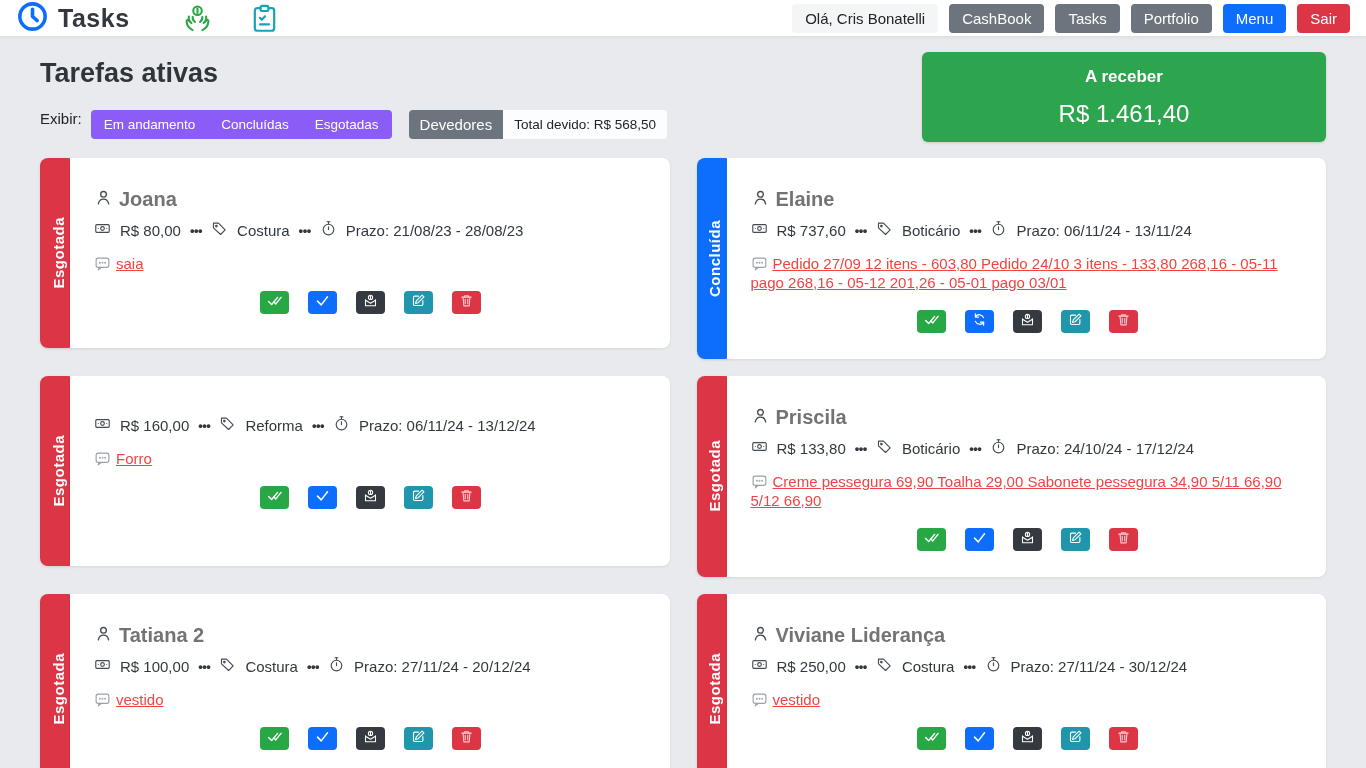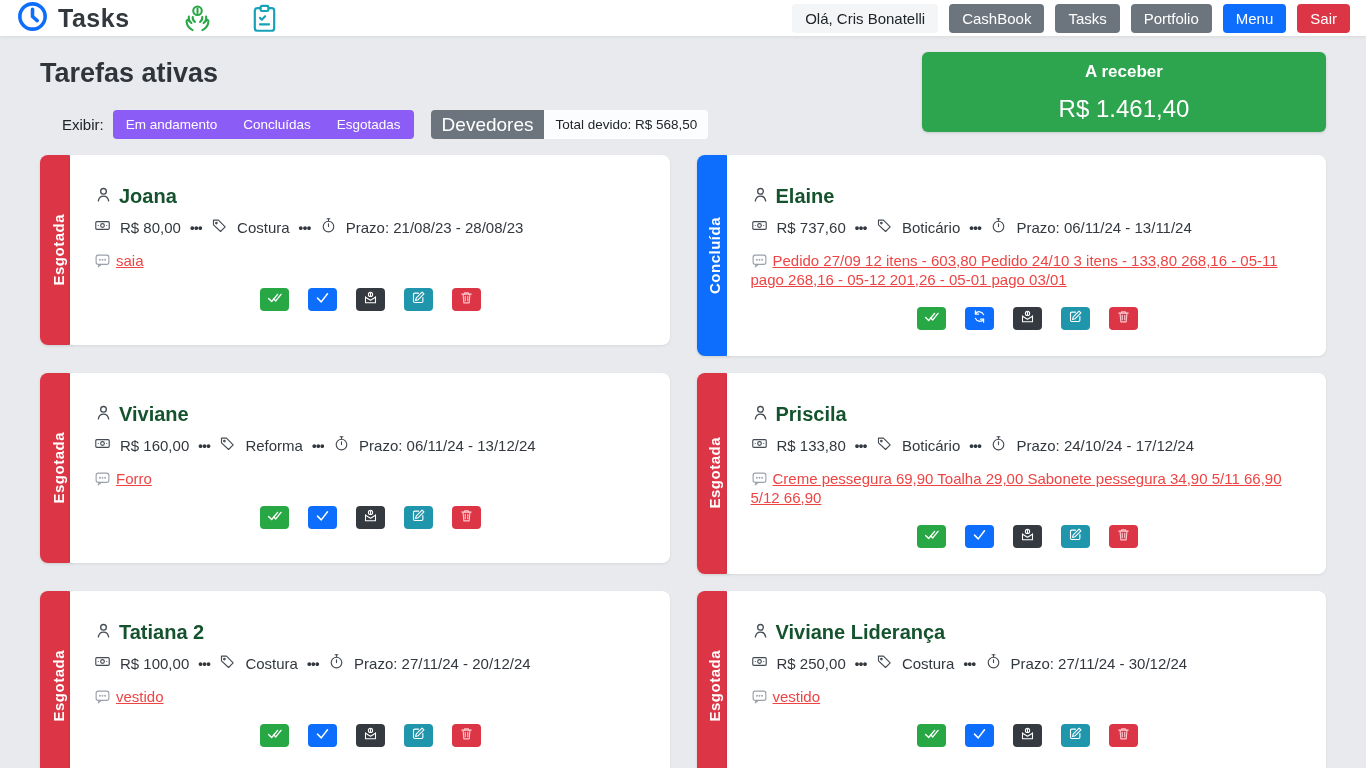--- a/index.html
+++ b/index.html
@@ -27,35 +27,35 @@
   }
   .chip.greeting { background: #f4f5f7; color: #212529; font-weight: 400; cursor: default; }
   .chip.gray { background: #6c757d; color: #fff; }
   .chip.blue { background: #0d6efd; color: #fff; }
   .chip.red  { background: #dc3545; color: #fff; }
 
   
   .main { padding: 12px 40px 0; }
   .top-row { display: flex; justify-content: space-between; align-items: flex-start; }
   .page-title { font-size: 27px; font-weight: 700; color: #2f353b; margin-top: 10px; }
-  .filters-row { display: flex; align-items: center; margin-top: 21px; margin-left: 22px; }
+  .filters-row { display: flex; margin-top: 21px; }
   .filters-label { font-size: 15px; color: #212529; margin-right: 9px; }
   .seg-group { display: flex; background: #8b5cf6; border-radius: 4px; overflow: hidden; }
   .seg-btn {
     background: transparent; border: none; color: #fff; font-size: 13.5px;
     padding: 7px 13px; cursor: pointer; font-family: "Liberation Sans", sans-serif;
   }
   .debt-group { display: flex; margin-left: 17px; border-radius: 4px; overflow: hidden; }
   .debt-btn {
-    background: #6c757d; border: none; color: #fff; font-size: 19px;
+    background: #6c757d; border: none; color: #fff; font-size: 15px;
     padding: 0 11px; cursor: pointer; font-family: "Liberation Sans", sans-serif;
   }
   .debt-total { background: #fcfdfe; color: #212529; font-size: 13.5px; padding: 7px 11px; display: flex; align-items: center; }
   .receivable {
-    width: 404px; height: 80px; border-radius: 6px; background: #2da44e; color: #fff;
+    width: 404px; height: 90px; border-radius: 6px; background: #2da44e; color: #fff;
     display: flex; flex-direction: column; align-items: center; justify-content: center;
     margin-top: 4px; box-shadow: 0 1px 3px rgba(0,0,0,.15); cursor: pointer;
   }
   .receivable-label { font-size: 17px; font-weight: 700; }
   .receivable-amount { font-size: 24px; margin-top: 13px; font-weight: 400; }
 
   
   .cards {
     margin-top: 16px; display: grid; grid-template-columns: 1fr 1fr;
     column-gap: 27px; grid-auto-rows: 218px; align-items: start;
@@ -70,21 +70,21 @@
   .card-status span {
     writing-mode: vertical-rl; transform: rotate(180deg);
     color: #fff; font-weight: 700; font-size: 15px; letter-spacing: .5px;
   }
   .card-body {
     flex: 1; background: #fff; border-radius: 0 8px 8px 0; margin-left: -6px;
     box-shadow: 0 1px 3px rgba(0,0,0,.08); padding: 30px 22px 26px 24px; min-height: 190px;
   }
   .title-row { display: flex; align-items: center; gap: 6px; }
   .title-row svg { width: 19px; height: 19px; flex: none; }
-  .card-name { font-size: 20px; font-weight: 700; color: #14532d; }
+  .card-name { font-size: 20px; font-weight: 700; color: #737373; }
   .info-row { display: flex; align-items: center; gap: 9px; margin-top: 9px; font-size: 15px; color: #32383e; flex-wrap: wrap; }
   .info-row svg { width: 17px; height: 17px; flex: none; }
   .sep { font-size: 13px; font-weight: 700; letter-spacing: -.5px; color: #32383e; }
   .note-row { margin-top: 15px; font-size: 15px; color: #ef4444; line-height: 1.25; padding-right: 4px; text-decoration: underline; }
   .note-row svg { width: 17px; height: 17px; vertical-align: -3px; margin-right: 5px; }
   .actions { margin-top: 17px; display: flex; justify-content: center; gap: 19px; }
   .abtn {
     width: 29px; height: 23px; border: none; border-radius: 4px; cursor: pointer;
     display: flex; align-items: center; justify-content: center; padding: 0;
   }
@@ -362,29 +362,20 @@
         </button>
       </div>
     </div>
   </div>
 
   <div class="card status-danger">
     <div class="card-status">
       <span>Esgotada</span>
     </div>
     <div class="card-body">
-      <div class="title-row">
-        <span>
-          <svg viewBox="0 0 24 24" fill="none" stroke="#454b52" stroke-width="1.7" stroke-linecap="round">
-            <circle cx="12" cy="8" r="3.6"></circle>
-            <path d="M5.5 20c.8-4 3.2-6 6.5-6s5.7 2 6.5 6"></path>
-          </svg>
-        </span>
-        <span class="card-name">Viviane</span>
-      </div>
       <div class="info-row">
         <span>
           <svg viewBox="0 0 24 24" fill="none" stroke="#454b52" stroke-width="1.6" stroke-linecap="round">
             <rect x="2.5" y="6.5" width="19" height="11" rx="1.5"></rect>
             <circle cx="12" cy="12" r="2.6"></circle>
             <path d="M6 12h.01M18 12h.01"></path>
           </svg>
         </span>
         <span>R$ 160,00</span>
         <span class="sep">•••</span>

